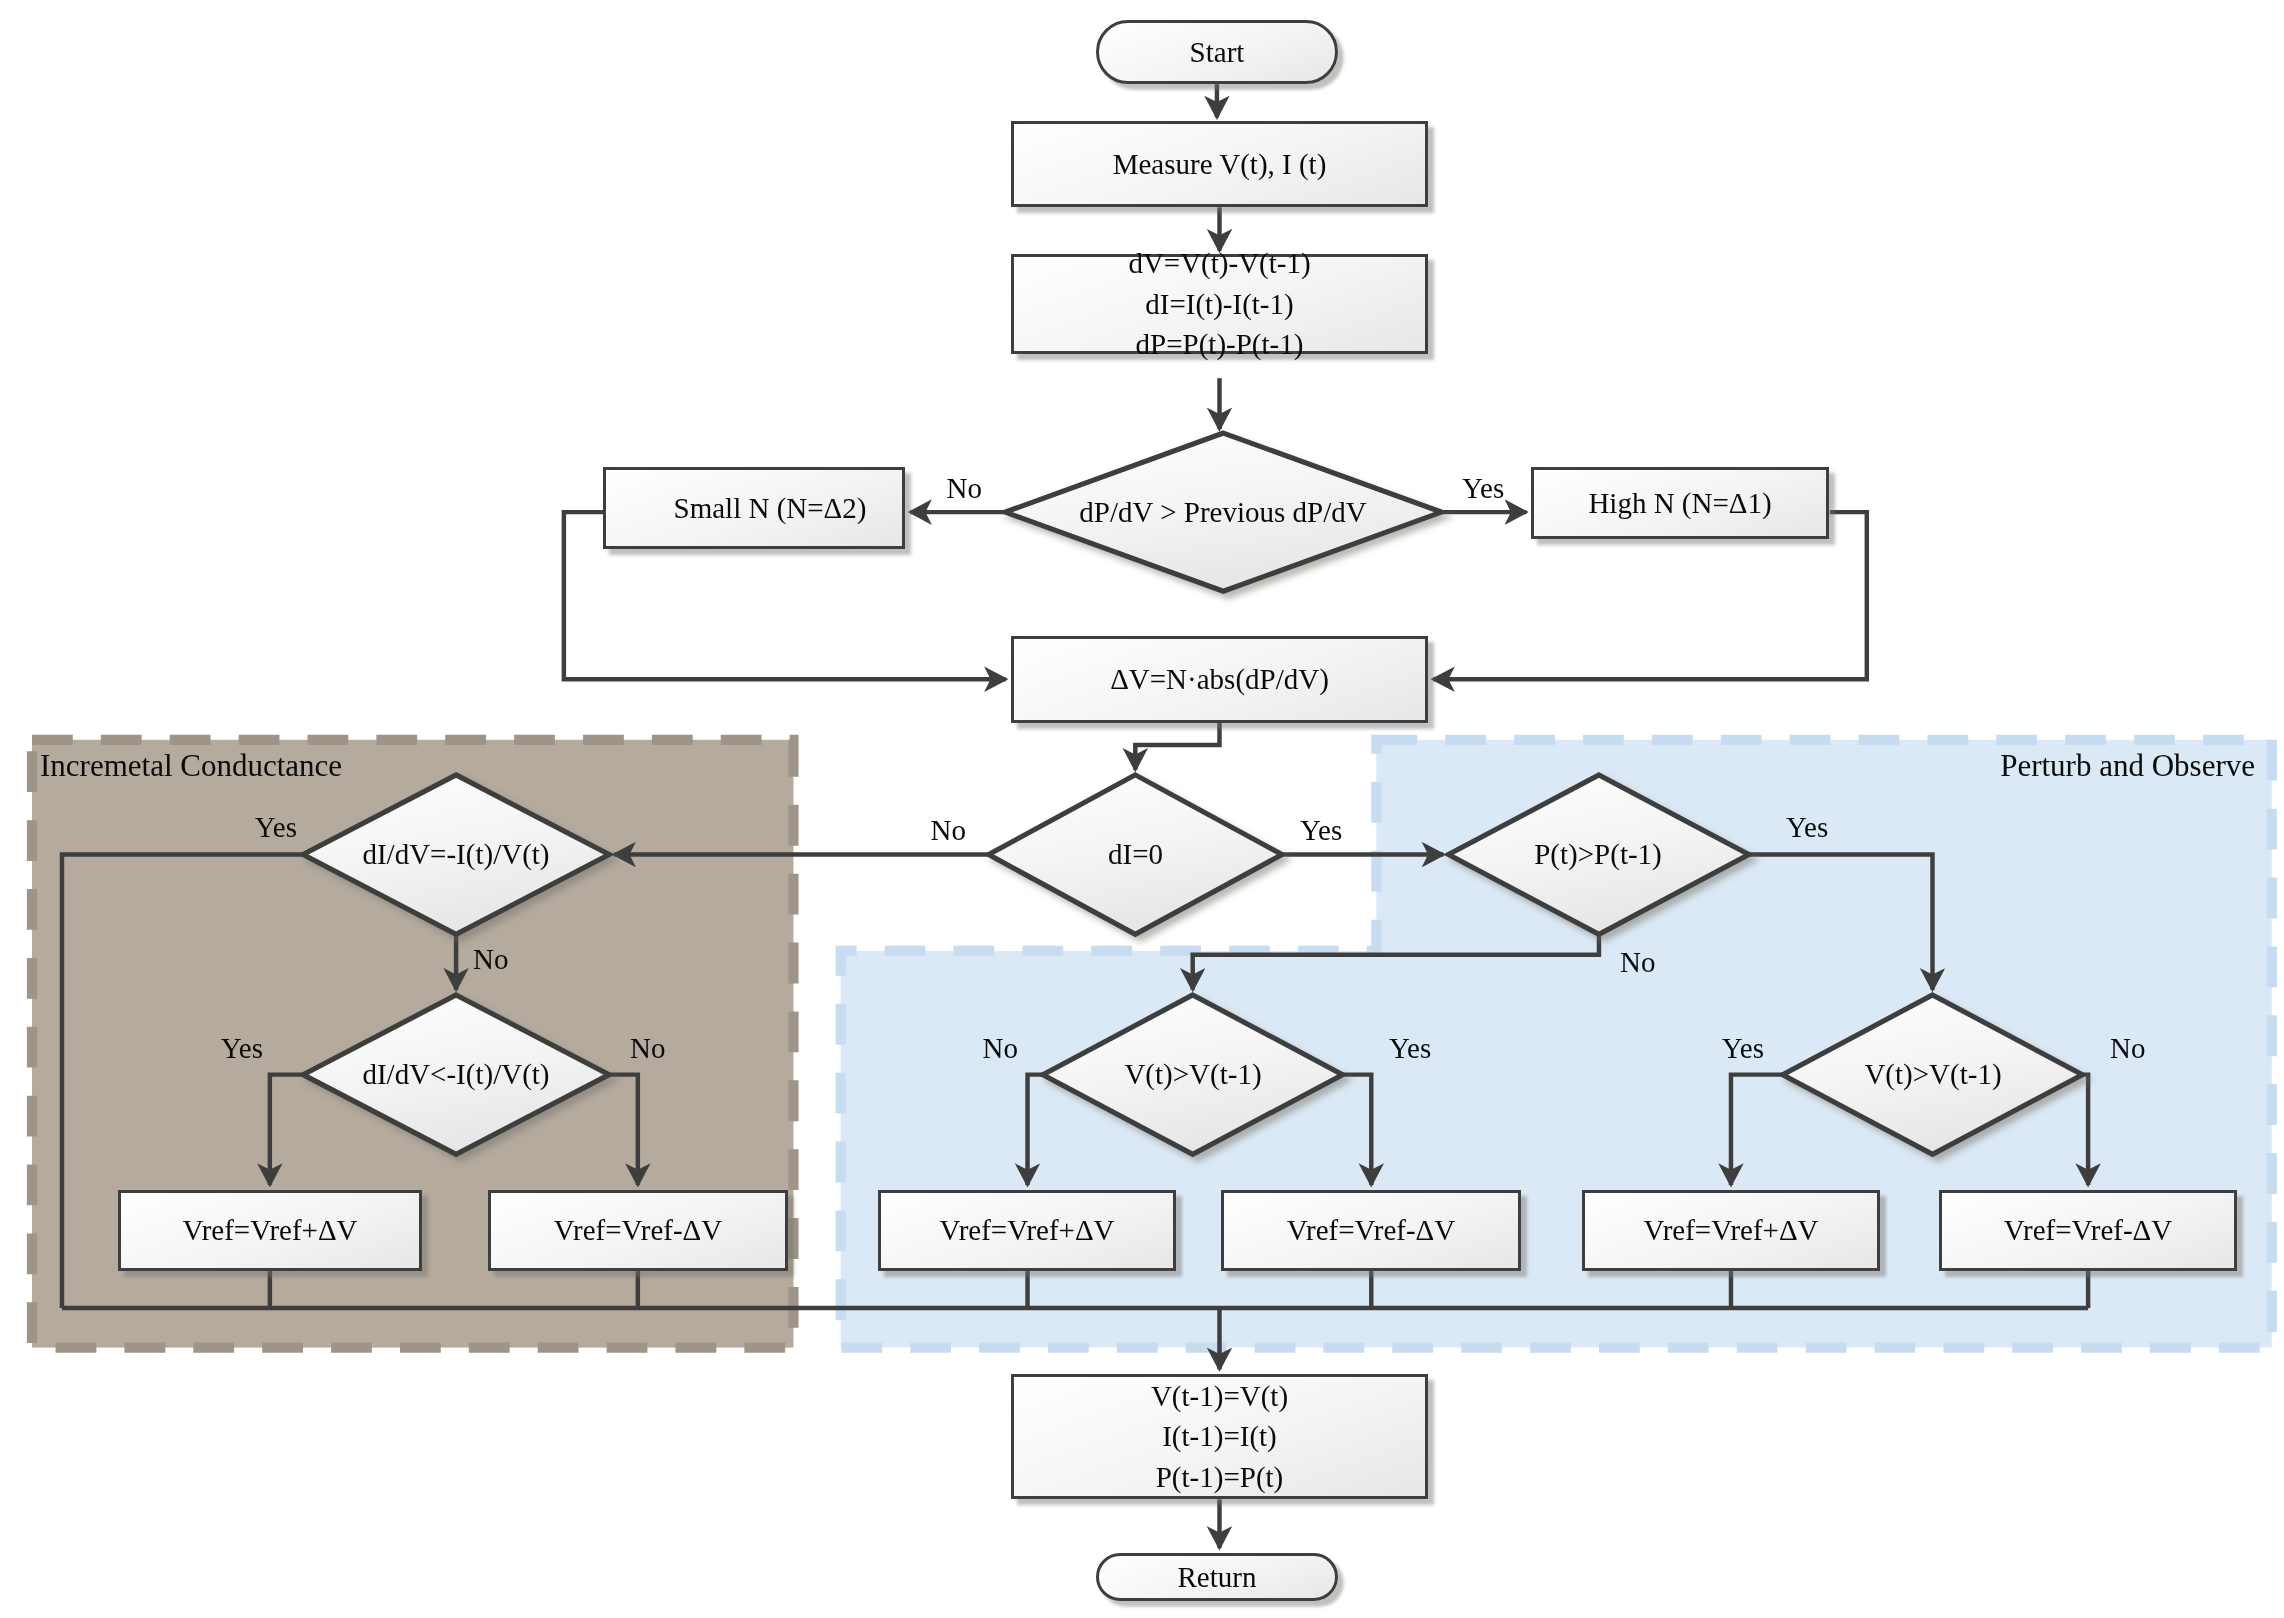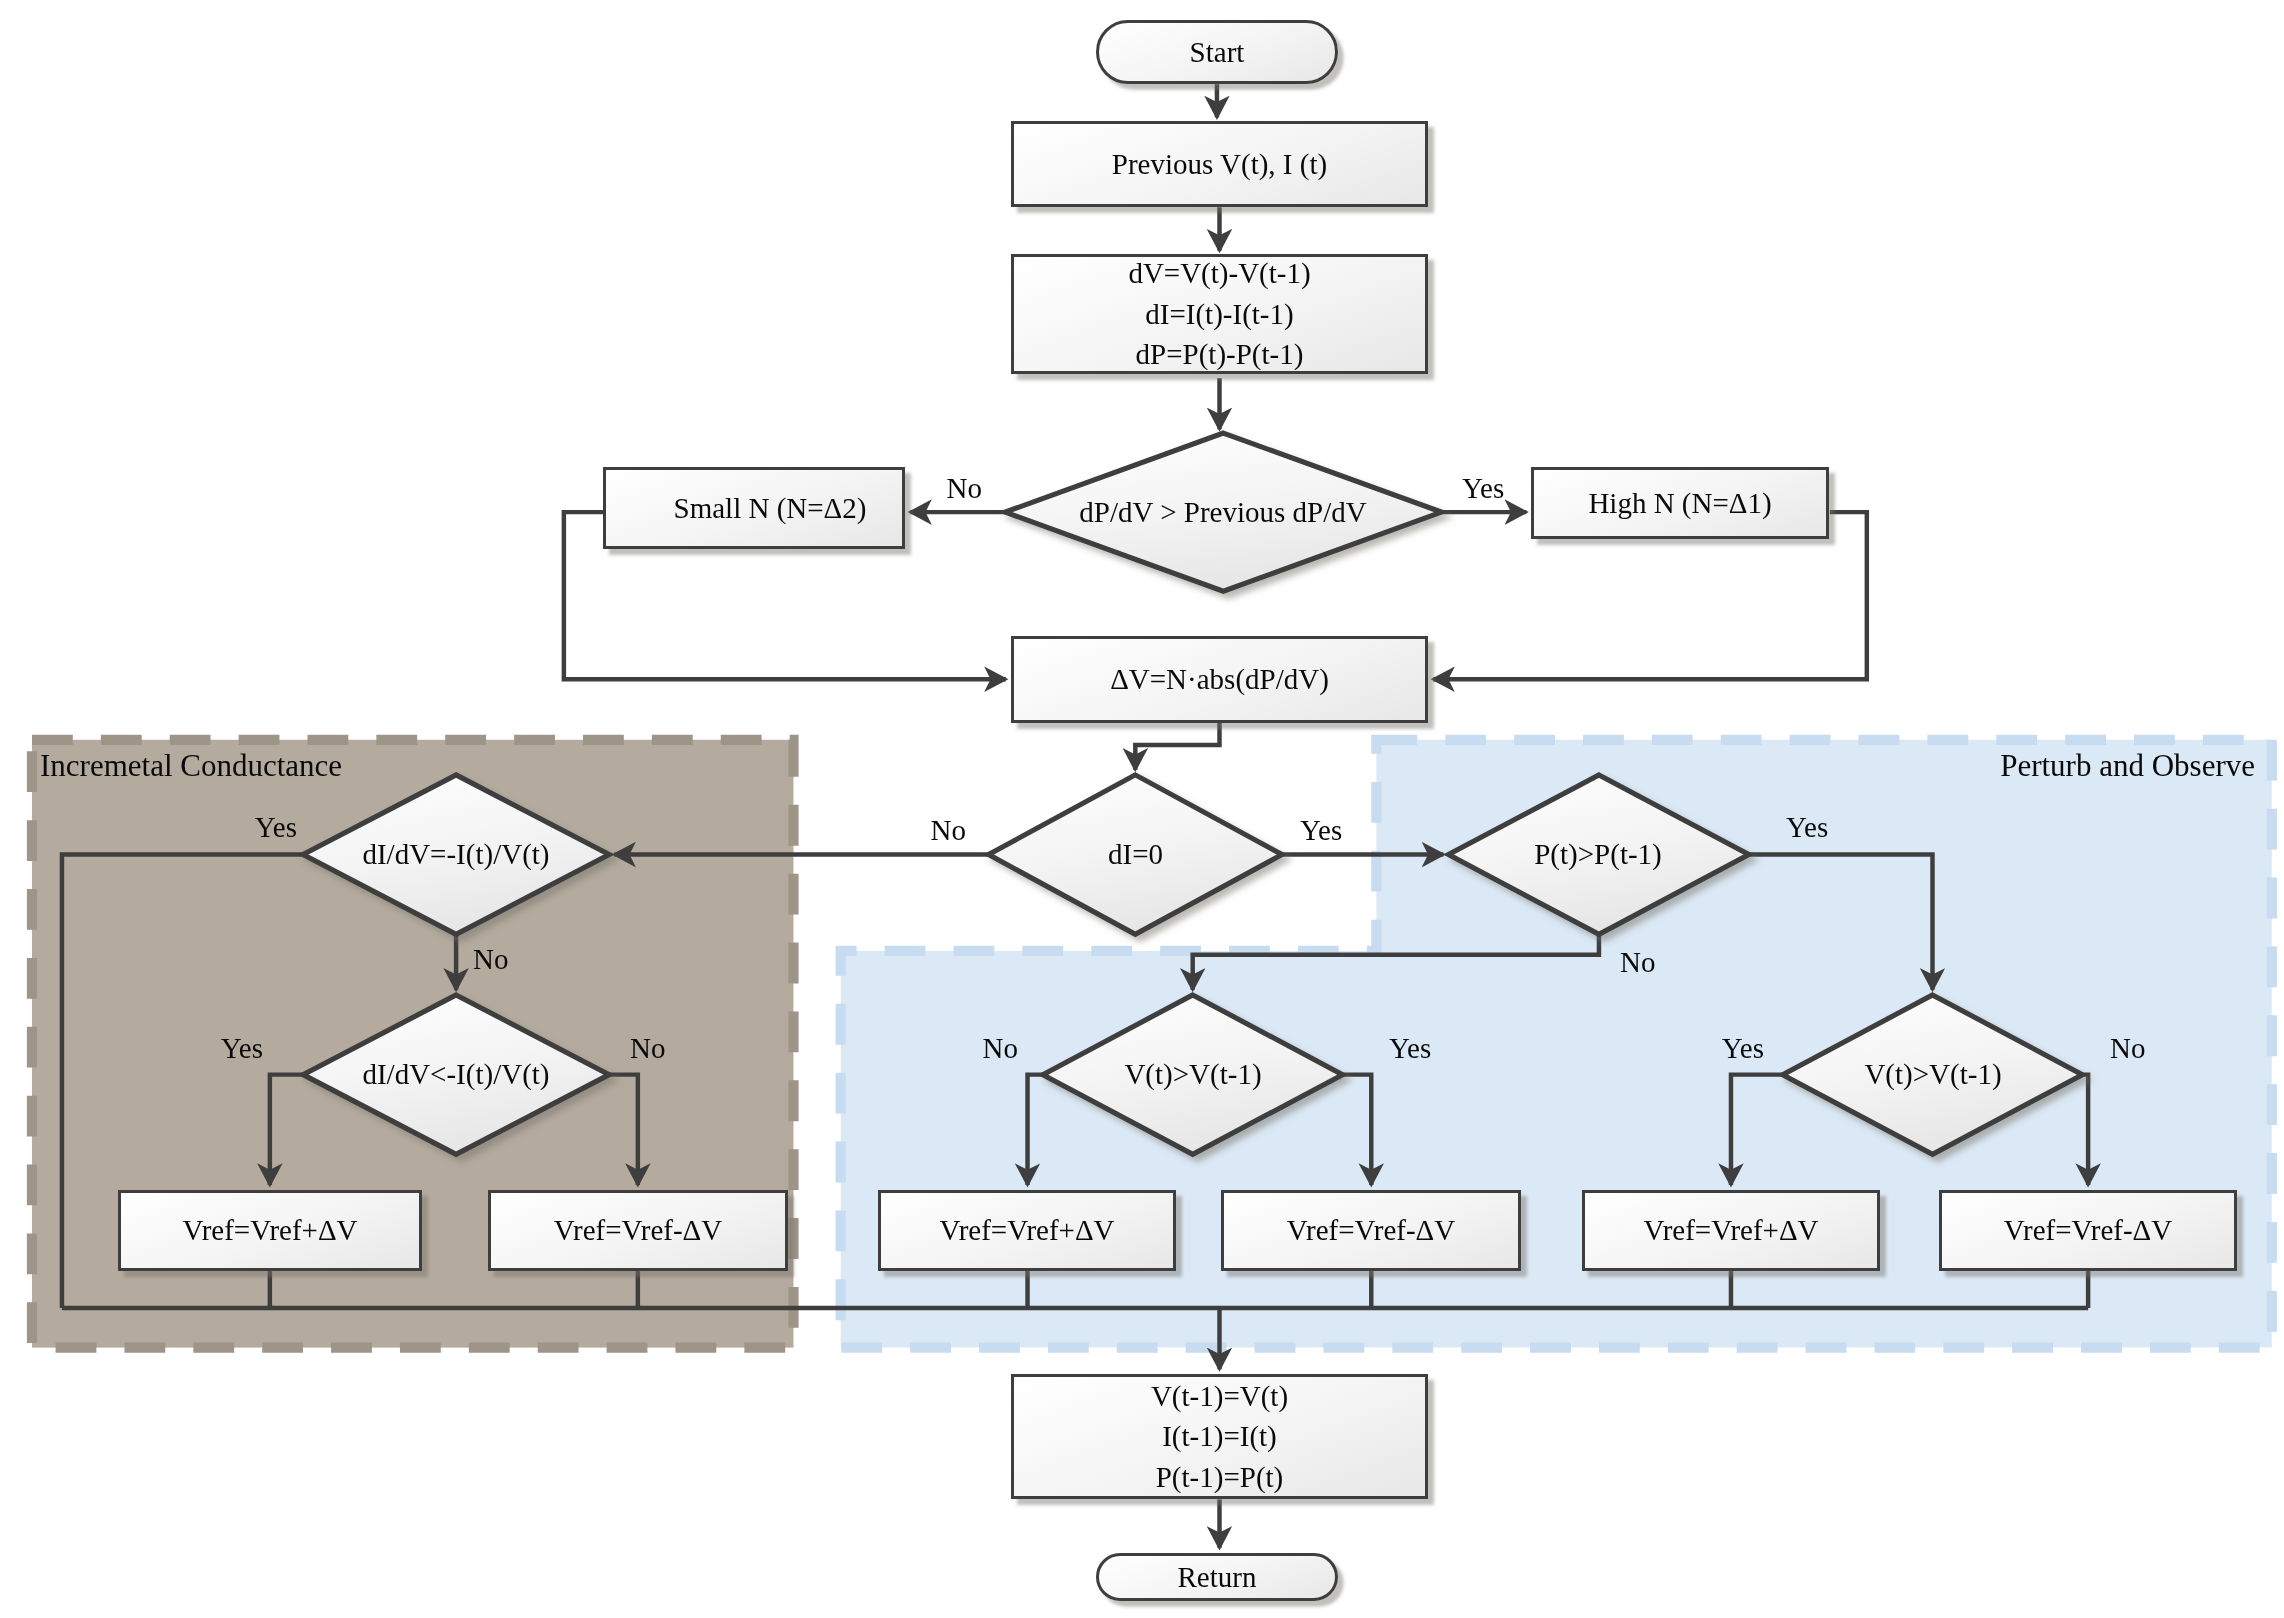--- a/index.html
+++ b/index.html
@@ -90,24 +90,24 @@
   </svg>
 
   <div class="regionTitle" style="left:40px;top:748px;">Incremetal Conductance</div>
   <div class="regionTitle" style="right:29px;top:748px;">Perturb and Observe</div>
 
   <div class="node pill" style="left:1096px;top:20.4px;width:242px;height:64px;">
     <span>Start</span>
   </div>
 
   <div class="node" style="left:1011px;top:121px;width:417px;height:86px;">
-    <span>Previous V(t), I (t)</span>
+    <span>Measure V(t), I (t)</span>
   </div>
 
-  <div class="node" style="left:1011px;top:254px;width:417px;height:120px;flex-direction:column;">
+  <div class="node" style="left:1011px;top:254px;width:417px;height:100px;flex-direction:column;">
     <div>dV=V(t)-V(t-1)</div>
     <div>dI=I(t)-I(t-1)</div>
     <div>dP=P(t)-P(t-1)</div>
   </div>
 
   <div class="node" style="left:603px;top:467px;width:302px;height:82px;padding-left:32px;">
     <span>Small N (N=Δ2)</span>
   </div>
 
   <div class="node" style="left:1531px;top:467px;width:298px;height:72px;">

